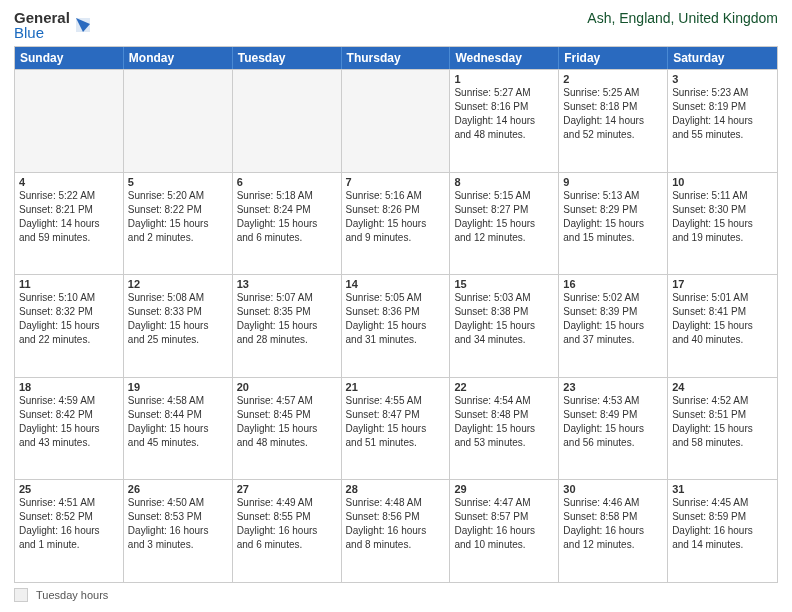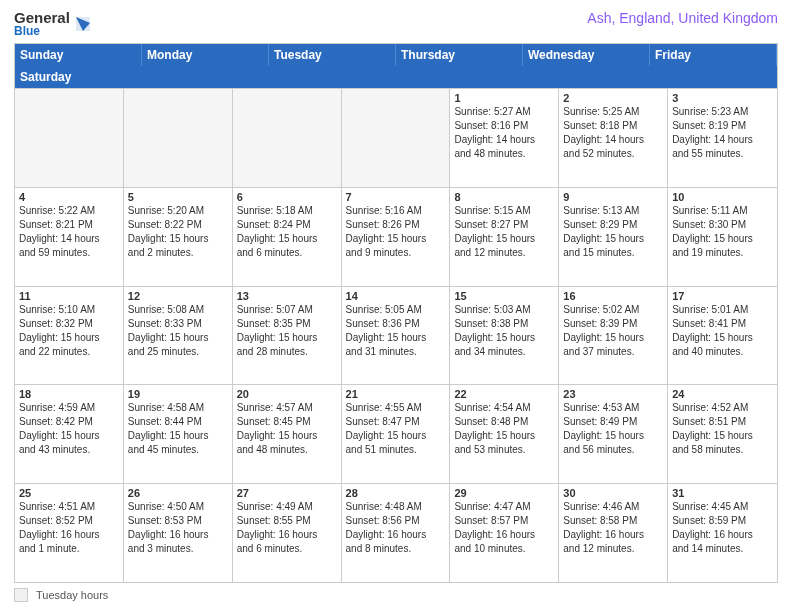--- a/index.html
+++ b/index.html
@@ -32,51 +32,51 @@
       display: flex;
       flex-direction: column;
       line-height: 1;
     }
     .logo-general {
       font-size: 15px;
       font-weight: bold;
       color: #333;
     }
     .logo-blue {
-      font-size: 12px;
-      font-weight: bold;
+      font-size: 15px;
+      font-weight: normal;
       color: #1a6abf;
     }
     .logo-icon {
       width: 18px;
       height: 22px;
       margin-left: 2px;
     }
     .title-area {
       text-align: right;
     }
     .month-title {
       font-size: 32px;
       font-weight: bold;
       color: #333;
       line-height: 1.1;
     }
     .location {
       font-size: 14px;
-      color: #8b5cf6;
+      color: #14532d;
     }
     .calendar {
       flex: 1;
       display: flex;
       flex-direction: column;
       border: 1px solid #ccc;
     }
     .cal-header-row {
       display: grid;
-      grid-template-columns: repeat(6, 1fr);
+      grid-template-columns: repeat(7, 1fr);
       background: #2a6abf;
     }
     .cal-header-cell {
       color: #fff;
       font-weight: bold;
       font-size: 12px;
       padding: 4px 5px;
       text-align: left;
       border-right: 1px solid #4a8ad4;
     }

